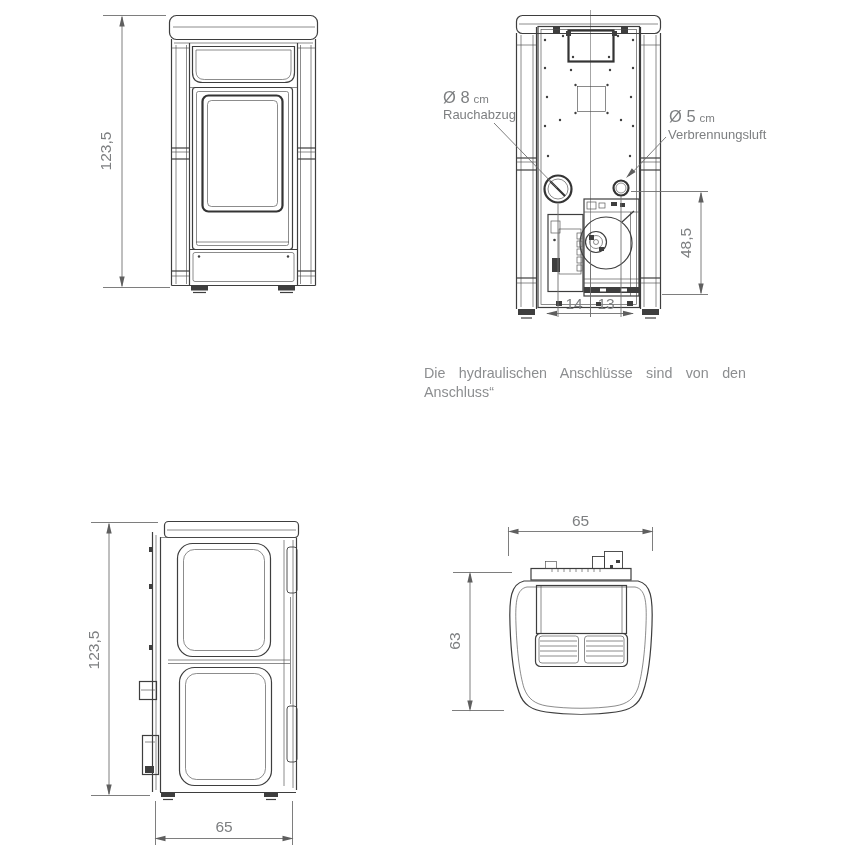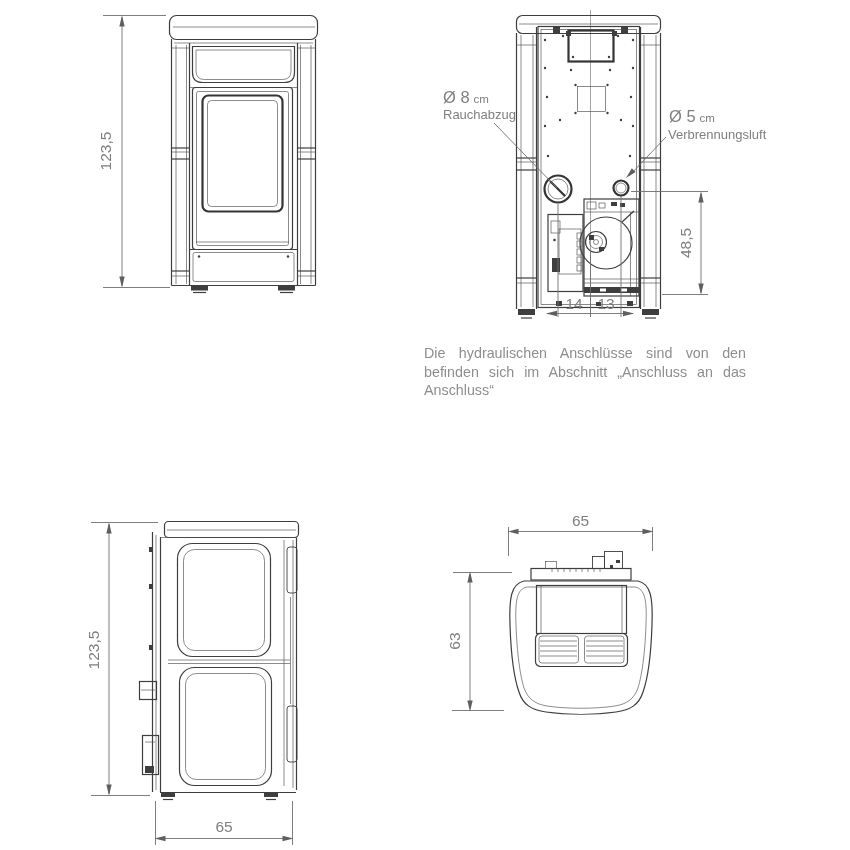--- a/index.html
+++ b/index.html
@@ -17,21 +17,21 @@
   .da { fill:#5f5f5f; stroke:none; }
   .cl { stroke:#6a6a6a; fill:none; stroke-width:0.6; }
   
   .t  { fill:#7d7f81; font-size:15.5px; font-family:"Liberation Sans",sans-serif; }
   .tl { fill:#7d7f81; font-size:16.5px; font-family:"Liberation Sans",sans-serif; }
   .tu { fill:#7d7f81; font-size:11.5px; font-family:"Liberation Sans",sans-serif; }
   .ts { fill:#7d7f81; font-size:13px;  font-family:"Liberation Sans",sans-serif; }
   
   .note { position:absolute; left:424px; top:344px; width:322px; color:#8c8e90;
           font-size:14.3px; line-height:18.6px; }
-  .note .just { text-align:justify; text-align-last:justify; }
+  .note .just { text-align:justify; text-align-last:justify;margin-top:20px; }
 </style>
 </head>
 <body>
 
 <div class="stage">
 <svg width="850" height="850" viewBox="0 0 850 850">
 
   <g>
     <g>
       <rect class="k" x="169.5" y="15.5" width="148" height="24" rx="7"></rect>
@@ -352,16 +352,15 @@
       <line class="d" x1="470" y1="574" x2="470" y2="709"></line>
       <path class="da" d="M470,571.5 L467.3,582.5 h5.4 Z"></path>
       <path class="da" d="M470,711.5 L467.3,700.5 h5.4 Z"></path>
       <text class="t" text-anchor="middle" transform="translate(460,641) rotate(-90)">63</text>
     </g>
   </g>
 </svg>
 
   <div class="note">
     <div class="just">Die hydraulischen Anschlüsse sind von den</div>
-    <div class="just">befinden sich im Abschnitt „Anschluss an das</div>
     <div>Anschluss“</div>
   </div>
 </div>
 
 </body></html>

